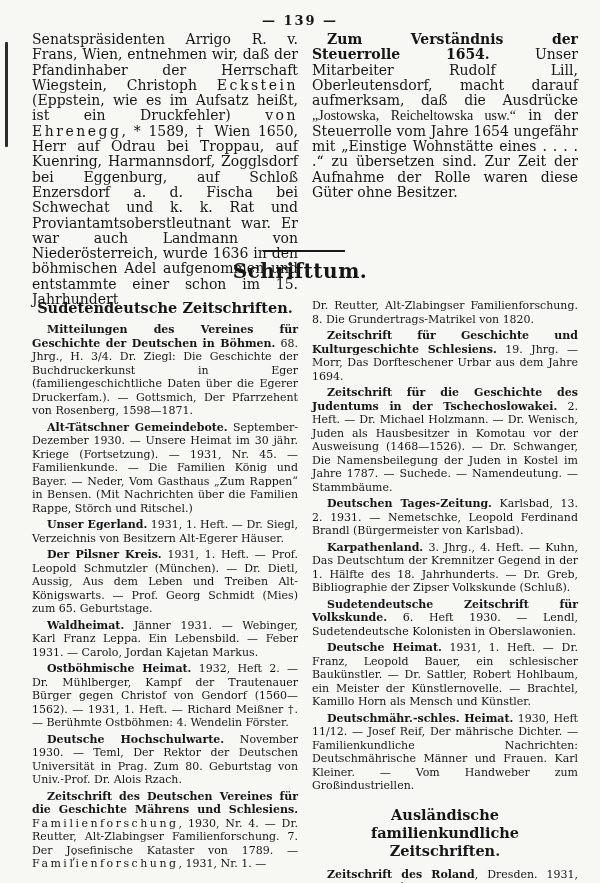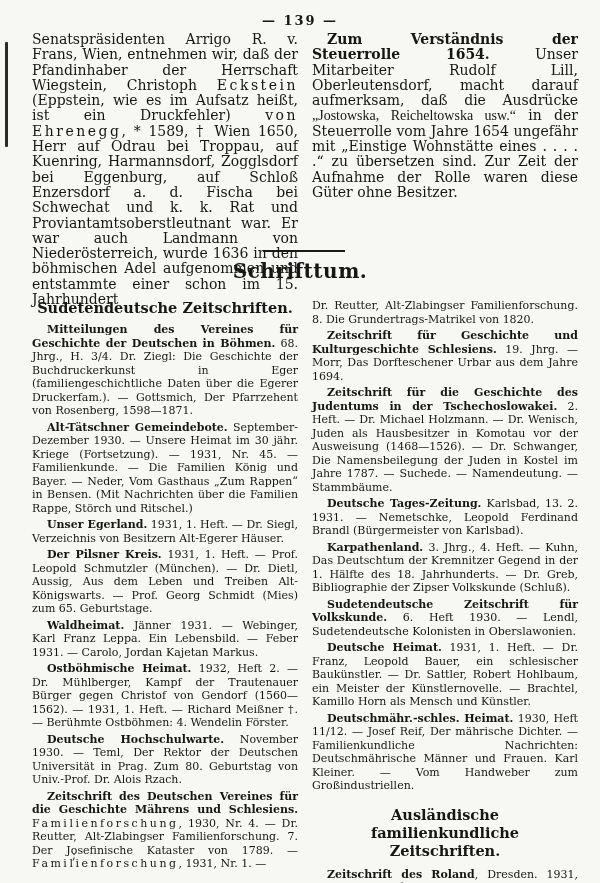--- a/index.html
+++ b/index.html
@@ -90,21 +90,21 @@
         <p class="para indent"><span class="b">Deutsche Hochschulwarte.</span><span> November 1930. — Teml, Der Rektor der Deutschen Universität in Prag. Zum 80. Geburtstag von Univ.-Prof. Dr. Alois Rzach.</span></p>
         <p class="para indent"><span class="b">Zeitschrift des Deutschen Vereines für die Geschichte Mährens und Schlesiens.</span><span> </span><span class="sp">Familienforschung</span><span>, 1930, Nr. 4. — Dr. Reutter, Alt-Zlabingser Familienforschung. 7. Der Josefinische Kataster von 1789. — </span><span class="sp">Familienforschung</span><span>, 1931, Nr. 1. —</span></p>
       </div>
   </div>
 
   <div id="s-right" class="scol">
     <div>
         <p class="para"><span>Dr. Reutter, Alt-Zlabingser Familienforschung. 8. Die Grundertrags-Matrikel von 1820.</span></p>
         <p class="para indent"><span class="b">Zeitschrift für Geschichte und Kulturgeschichte Schlesiens.</span><span> 19. Jhrg. — Morr, Das Dorfteschener Urbar aus dem Jahre 1694.</span></p>
         <p class="para indent"><span class="b">Zeitschrift für die Geschichte des Judentums in der Tschechoslowakei.</span><span> 2. Heft. — Dr. Michael Holzmann. — Dr. Wenisch, Juden als Hausbesitzer in Komotau vor der Ausweisung (1468—1526). — Dr. Schwanger, Die Namensbeilegung der Juden in Kostel im Jahre 1787. — Suchede. — Namendeutung. — Stammbäume.</span></p>
-        <p class="para indent"><span class="b">Deutsche Tages-Zeitung.</span><span> Karlsbad, 13. 2. 1931. — Nemetschke, Leopold Ferdinand Brandl (Bürgermeister von Karlsbad).</span></p>
+        <p class="para indent"><span class="b">Deutschen Tages-Zeitung.</span><span> Karlsbad, 13. 2. 1931. — Nemetschke, Leopold Ferdinand Brandl (Bürgermeister von Karlsbad).</span></p>
         <p class="para indent"><span class="b">Karpathenland.</span><span> 3. Jhrg., 4. Heft. — Kuhn, Das Deutschtum der Kremnitzer Gegend in der 1. Hälfte des 18. Jahrhunderts. — Dr. Greb, Bibliographie der Zipser Volkskunde (Schluß).</span></p>
         <p class="para indent"><span class="b">Sudetendeutsche Zeitschrift für Volkskunde.</span><span> 6. Heft 1930. — Lendl, Sudetendeutsche Kolonisten in Oberslawonien.</span></p>
         <p class="para indent"><span class="b">Deutsche Heimat.</span><span> 1931, 1. Heft. — Dr. Franz, Leopold Bauer, ein schlesischer Baukünstler. — Dr. Sattler, Robert Hohlbaum, ein Meister der Künstlernovelle. — Brachtel, Kamillo Horn als Mensch und Künstler.</span></p>
         <p class="para indent"><span class="b">Deutschmähr.-schles. Heimat.</span><span> 1930, Heft 11/12. — Josef Reif, Der mährische Dichter. — Familienkundliche Nachrichten: Deutschmährische Männer und Frauen. Karl Kleiner. — Vom Handweber zum Großindustriellen.</span></p>
       </div>
     <h3 class="subhead subhead2">Ausländische familienkundliche Zeitschriften.</h3>
     <div>
         <p class="para indent"><span class="b">Zeitschrift des Roland</span><span>, Dresden. 1931, Heft 1/2. — v. Schaumberg, Der heutige Stand</span></p>
       </div>
   </div>

